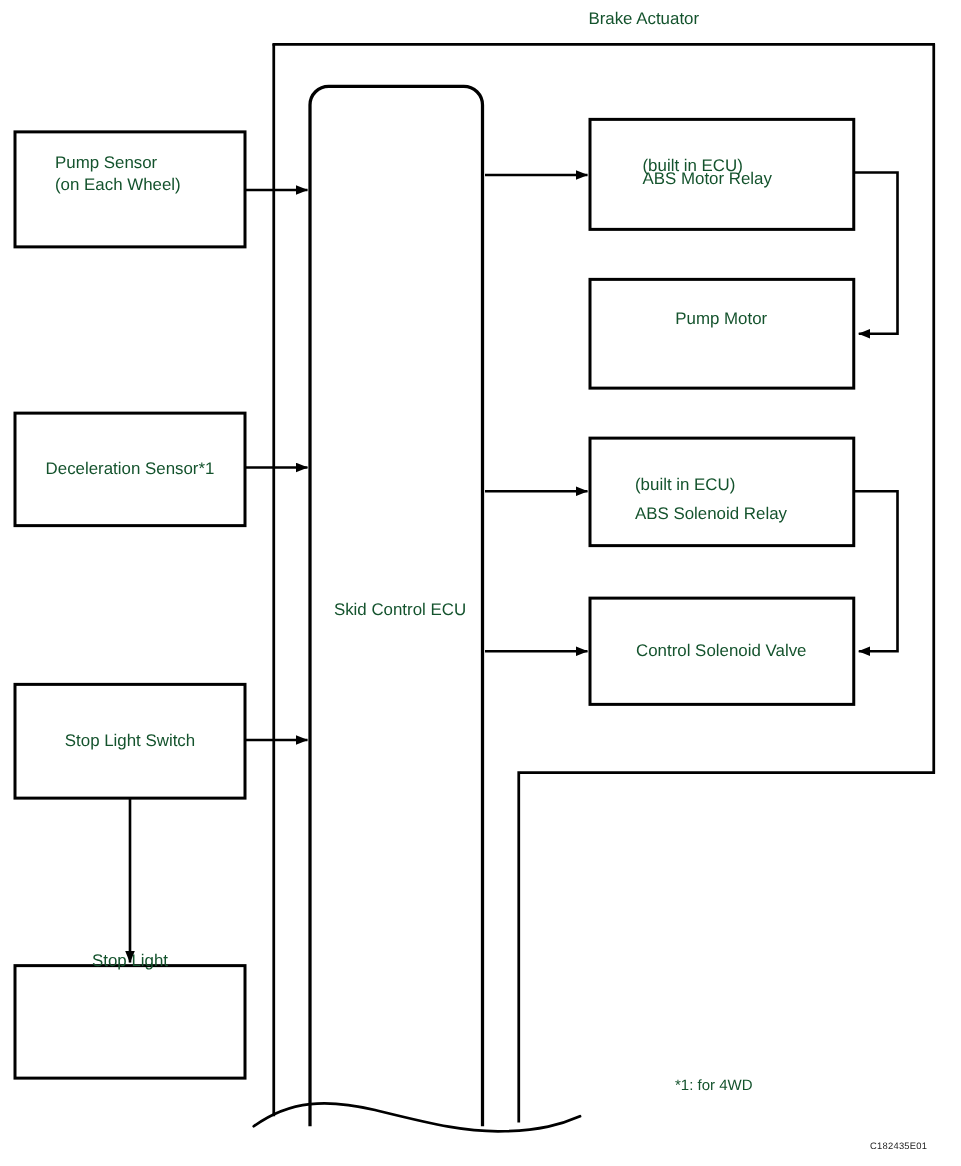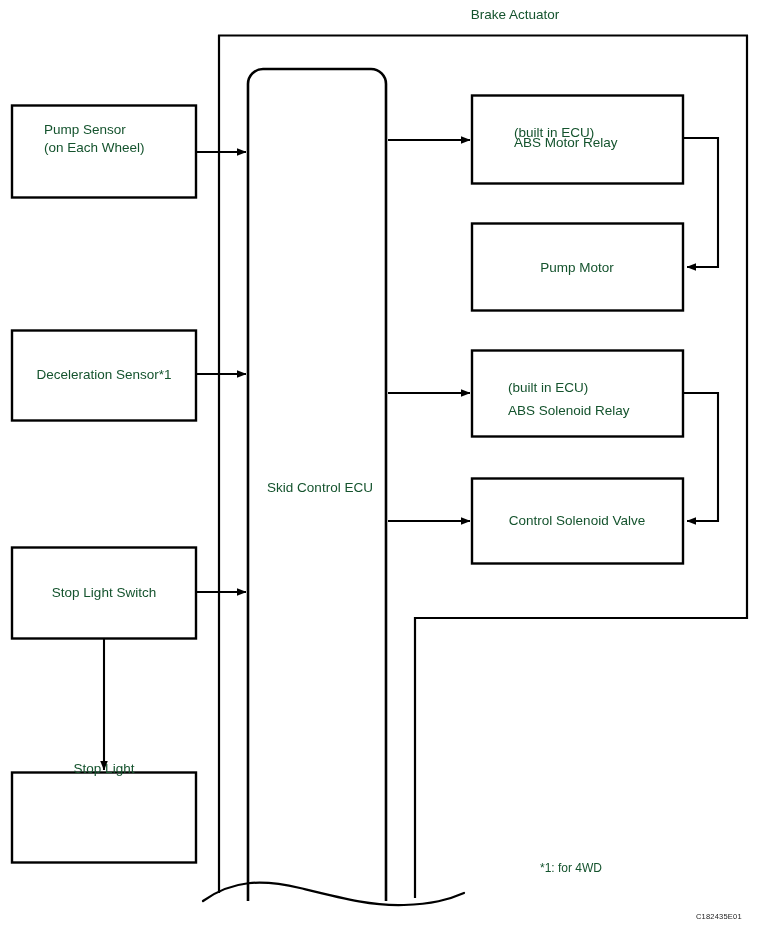--- a/index.html
+++ b/index.html
@@ -146,21 +146,21 @@
 
   <div class="lbl lbl-center box-label" style="left:104px; top:584px;">Stop Light Switch</div>
 
   <div class="lbl lbl-center box-label" style="left:104px; top:760px;">Stop Light</div>
 
   <div class="lbl lbl-center box-label" style="left:320px; top:479px;">Skid Control ECU</div>
 
   <div class="lbl lbl-left box-label" style="left:514px; top:106px;margin-top:28px;">ABS Motor Relay</div>
   <div class="lbl lbl-left box-label" style="left:514px; top:124px;">(built in ECU)</div>
 
-  <div class="lbl lbl-center box-label" style="left:577px; top:259px;text-align:center;">Pump Motor</div>
+  <div class="lbl lbl-center box-label" style="left:577px; top:246px;text-align:center;">Pump Motor</div>
 
   <div class="lbl lbl-left box-label" style="left:508px; top:361px;margin-top:41px;">ABS Solenoid Relay</div>
   <div class="lbl lbl-left box-label" style="left:508px; top:379px;">(built in ECU)</div>
 
   <div class="lbl lbl-center box-label" style="left:577px; top:512px;">Control Solenoid Valve</div>
 
   <div class="lbl lbl-left note-label" style="left:540px; top:861px;">*1: for 4WD</div>
 
   <div class="lbl lbl-left code-label" style="left:696px; top:912px;text-align:right;">C182435E01</div>
 

